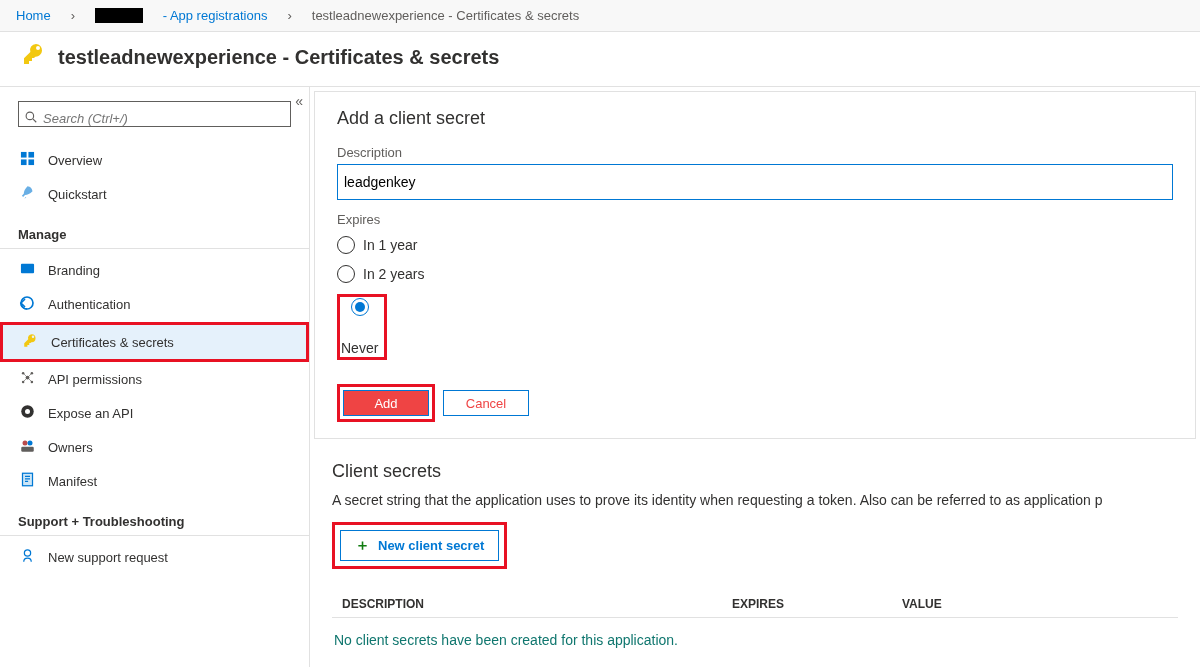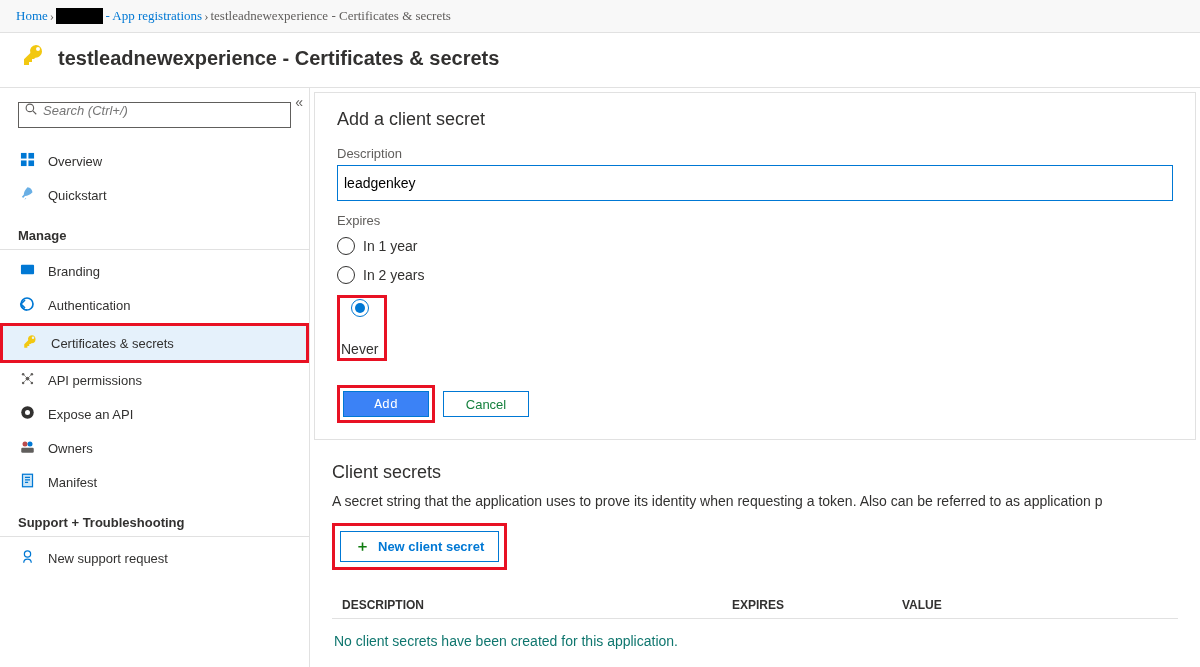--- a/index.html
+++ b/index.html
@@ -14,22 +14,21 @@
   }
 
   
   .breadcrumb {
     background: #f8f8f8;
     padding: 8px 16px;
     border-bottom: 1px solid #e1e1e1;
     font-size: 13px;
     display: flex;
     align-items: center;
-    gap: 2px;
-    font-family: Liberation Serif, serif;
+    gap: 20px;
   }
   .breadcrumb a { color: #0078d4; text-decoration: none; cursor: pointer; }
   .breadcrumb .sep { color: #605e5c; }
   .breadcrumb .current { color: #605e5c; }
   .breadcrumb .redact { background: #000; color: #000; padding: 0 22px; }
 
   
   .titlebar {
     background: #fff;
     padding: 10px 20px 14px 22px;
@@ -59,21 +58,21 @@
     font-size: 14px;
     color: #605e5c;
     cursor: pointer;
   }
   .search-box {
     margin: 4px 18px 16px 18px;
     border: 1px solid #605e5c;
     background: #fff;
     height: 26px;
     display: flex;
-    align-items: flex-start;
+    align-items: flex-end;
     padding: 0 6px;
     gap: 6px;
   }
   .search-box input {
     border: none;
     outline: none;
     font-style: italic;
     color: #605e5c;
     font-size: 13px;
     width: 100%;
@@ -143,22 +142,22 @@
   .btn {
     min-width: 86px;
     height: 26px;
     font-size: 13px;
     display: inline-flex;
     align-items: center;
     justify-content: center;
     cursor: pointer;
     border: 1px solid #0078d4;
   }
-  .btn.primary { background: #3b82f6; color: #fff; font-family: Liberation Mono, monospace; }
-  .btn.secondary { background: #fff; color: #15803d; }
+  .btn.primary { background: #ef4444; color: #fff; }
+  .btn.secondary { background: #fff; color: #ef4444; }
 
   
   .section2 { padding: 0 22px 22px 22px; }
   .section2 h2 { font-size: 18px; font-weight: 400; margin: 6px 0 10px 0; }
   .section2 p { font-size: 14px; color: #323130; margin-bottom: 14px; }
   .new-secret-wrap { display: inline-block; }
   .new-secret-btn {
     display: inline-flex; align-items: center; gap: 8px;
     border: 1px solid #0078d4;
     color: #0078d4;

